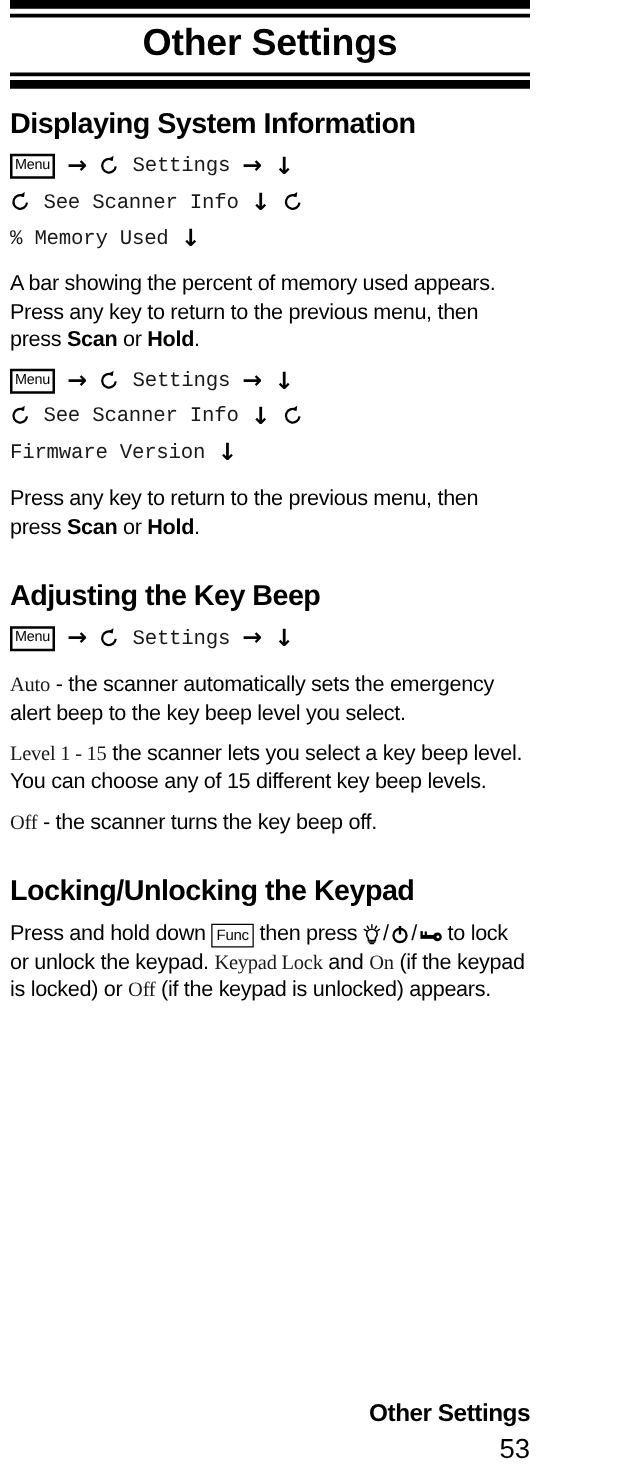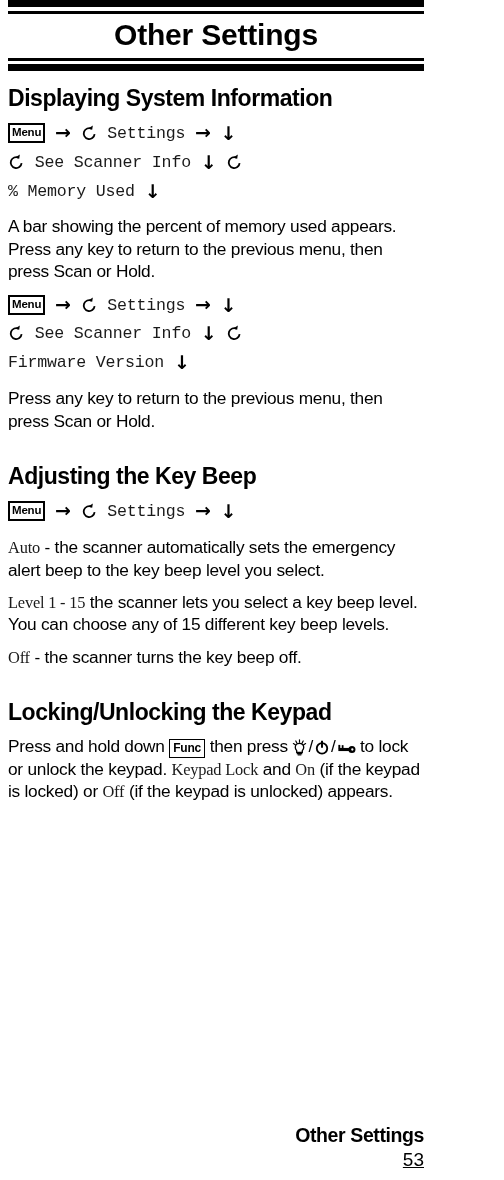--- a/index.html
+++ b/index.html
@@ -32,40 +32,40 @@
   h2.sub {
     font-size: 21px; font-weight: bold; font-style: italic;
     line-height: 1.15; letter-spacing: -0.4px; margin: 9px 0 4px 0;
   }
 
   
   p.body {
     font-size: 17.3px; line-height: 1.295;
     letter-spacing: -0.25px; margin: 10px 0 0 0;
   }
-  p.body b { font-weight: normal; }
+  p.body b { font-weight: bold; }
   .mono {
     font-family: Liberation Serif, serif;
     font-size: 16.4px; letter-spacing: -0.2px; color: #1a1a1a;
   }
 
   
   .navline {
     font-family: "Liberation Mono", "DejaVu Sans Mono", monospace;
     font-size: 16.6px; color: #1a1a1a;
     line-height: 1.52; letter-spacing: -0.2px;
     white-space: nowrap; display: block;
   }
   .navblock { margin: 7px 0 0 0; }
 
   
   .keybox {
     display: inline-block; border: 2px solid #000;
     font-family: "Liberation Sans", sans-serif;
-    font-size: 11.5px; font-weight: bold; line-height: 1;
+    font-size: 11.5px; font-weight: normal; line-height: 1;
     padding: 2px 2px 2.5px 2px; vertical-align: 2px;
     letter-spacing: -0.2px; color: #000;
   }
   .keybox.thin { border-width: 1.6px; font-size: 12px; padding: 2.5px 3px; vertical-align: 0px; }
 
   
   .arr-r, .arr-d {
     font-family: "DejaVu Sans", sans-serif;
     font-weight: bold; color: #000;
   }
@@ -83,21 +83,21 @@
 
   
   .footer {
     position: absolute; right: 8px; bottom: 8px; text-align: right;
   }
   .footer-title {
     font-size: 19.5px; font-weight: bold; letter-spacing: -0.4px;
     line-height: 1.1;
   }
   .footer-page {
-    font-size: 19px; line-height: 1.25; margin-top: 2px; text-decoration: underline;
+    font-size: 22px; line-height: 1.25; margin-top: 2px;
   }
   .spacer-lg { height: 17px; }
 </style>
 </head>
 <body>
 
 <div class="page">
 
   <div class="rule-thick"></div>
   <div class="gap-sm"></div>

